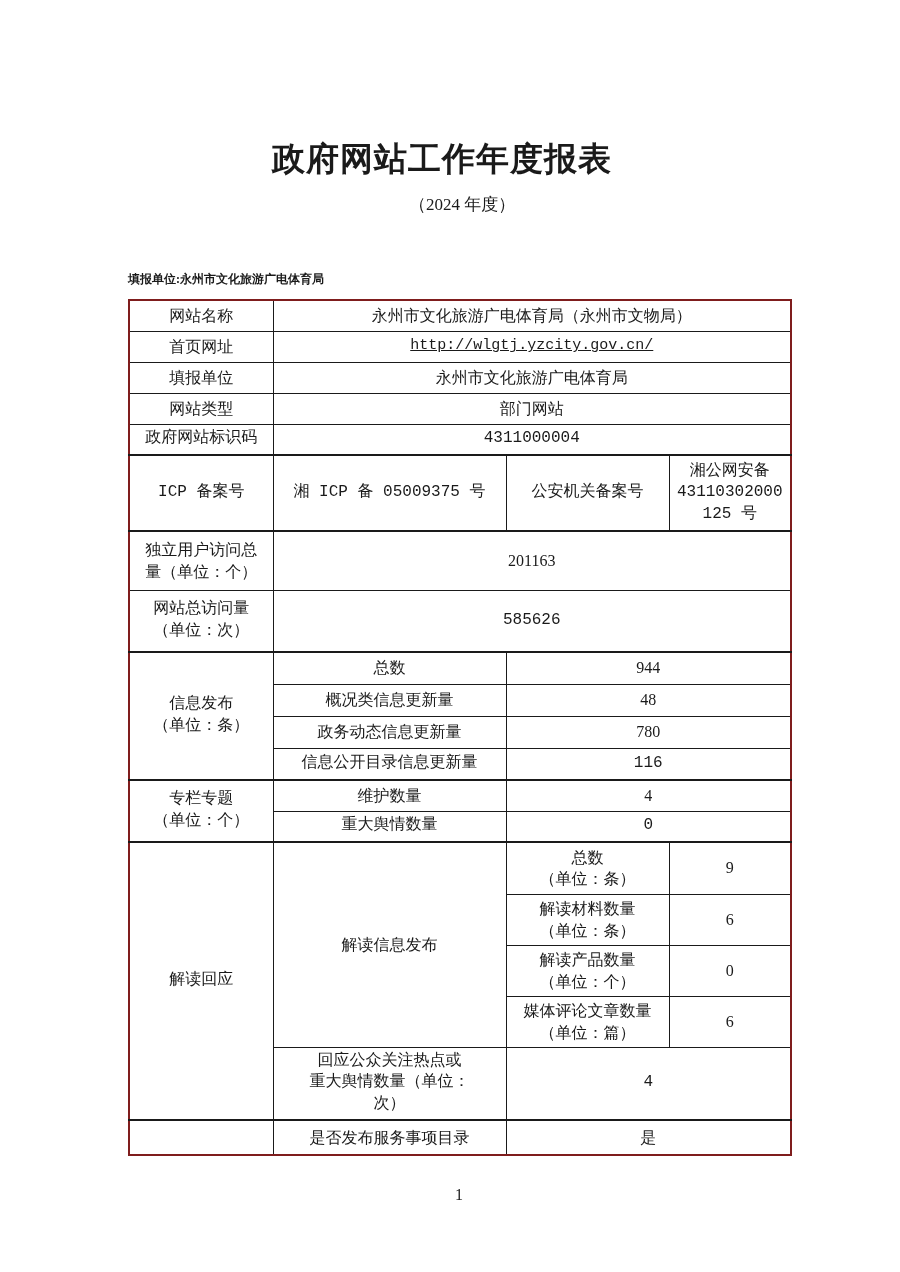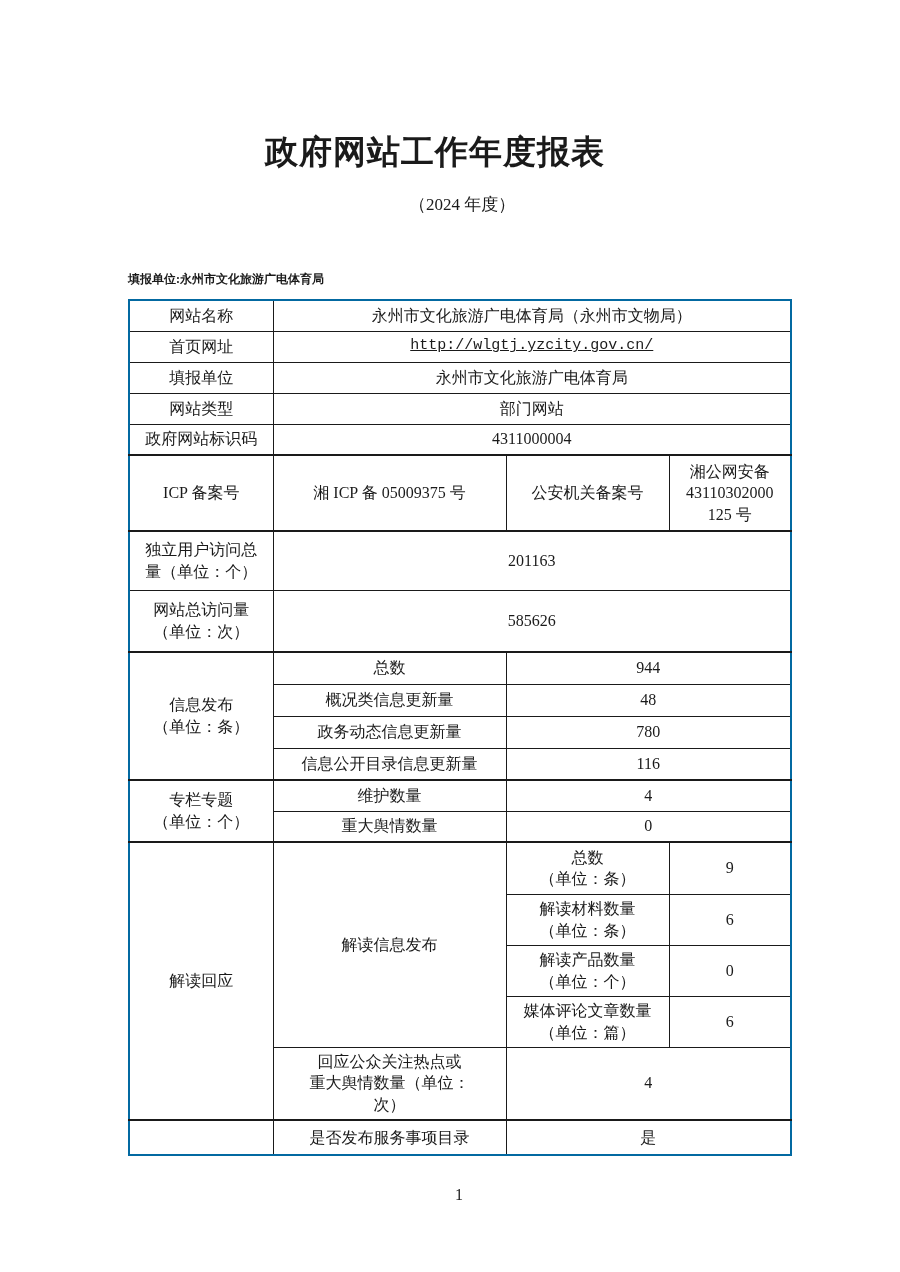--- a/index.html
+++ b/index.html
@@ -11,45 +11,45 @@
     position:relative;
     overflow:hidden;
   }
   .page { position:absolute; inset:0; }
 
   .doc-title {
     position:absolute; top:122px; left:0; width:854px;
     text-align:center;
     font-family:"Liberation Sans","DejaVu Sans",sans-serif;
     font-weight:700; font-size:33px; letter-spacing:1px;
-    margin:8px;
+    margin:15px;
   }
   .doc-subtitle {
     position:absolute; top:193px; left:0; width:900px;
     text-align:center; font-size:17px;margin-left:12px;
   }
   .report-unit {
     position:absolute; top:271px; left:128px;
     font-size:12px; font-weight:700;
   }
 
   table.rt {
     position:absolute; top:299px; left:128px;
     width:662px;
     border-collapse:collapse; table-layout:fixed;
-    border:2px solid #0369a1;
+    border:2px solid #7f1d1d;
     font-size:16px;
   }
   table.rt td {
     border:1px solid #1a1a1a;
     text-align:center; vertical-align:middle;
     padding:2px 4px; line-height:1.35;
     overflow:hidden;
   }
-  .bb2 { border-bottom-width:2px !important; }
+  .bb2 { border-bottom-width:2px !important;font-family:Liberation Mono, monospace; }
   .pre { white-space:pre-line; }
   .mono {
     font-family:"Liberation Mono","DejaVu Sans Mono",monospace;
     font-size:15px;
     text-decoration:underline;
   }
   tr.r31 { height:31px; } tr.r76 { height:76px; } tr.r59 { height:59px; }
   tr.r55 { height:62px; } tr.r32 { height:32px; } tr.r52 { height:52px; }
   tr.r51 { height:51px; } tr.r75 { height:73px;margin-left:44px; } tr.r35 { height:35px; }
 

